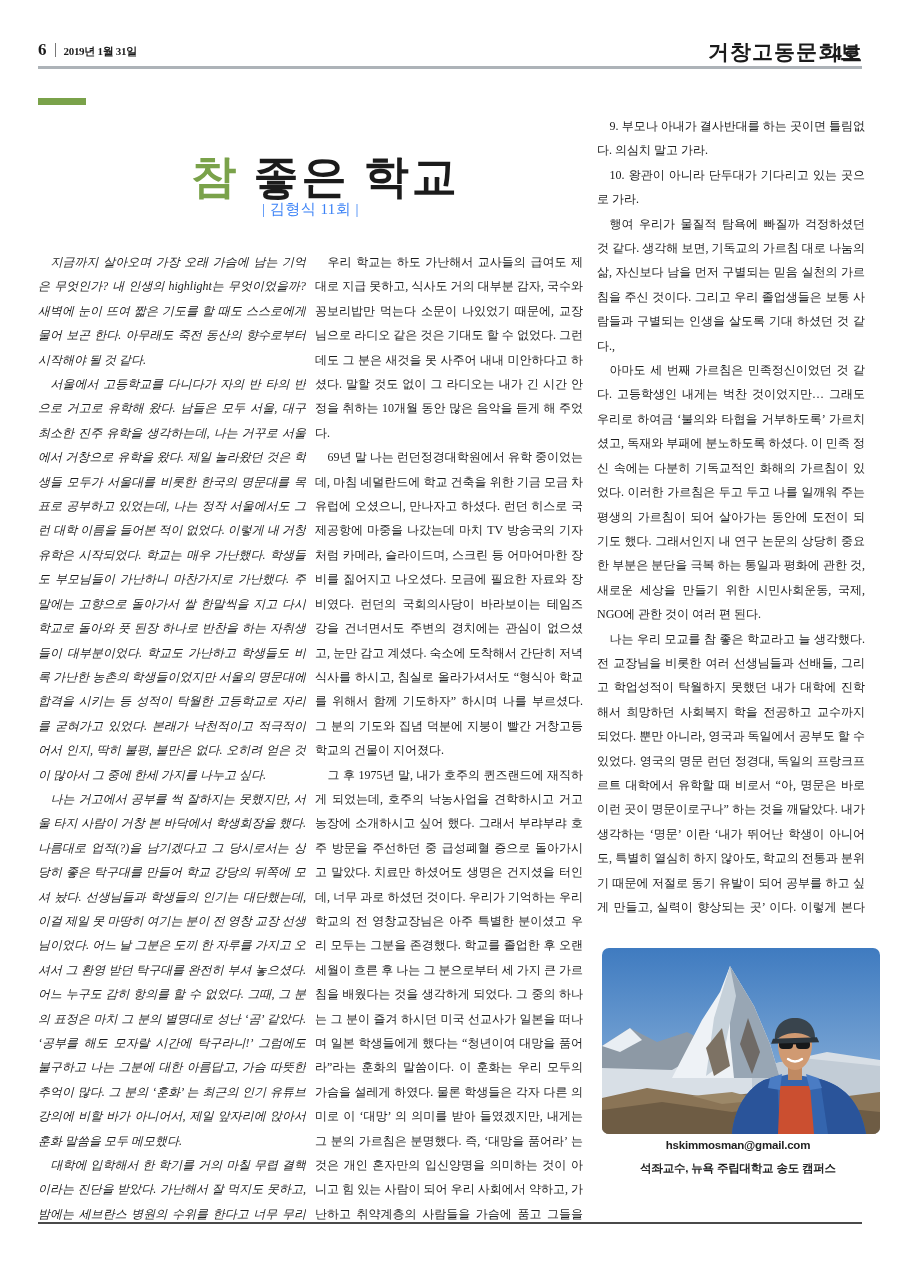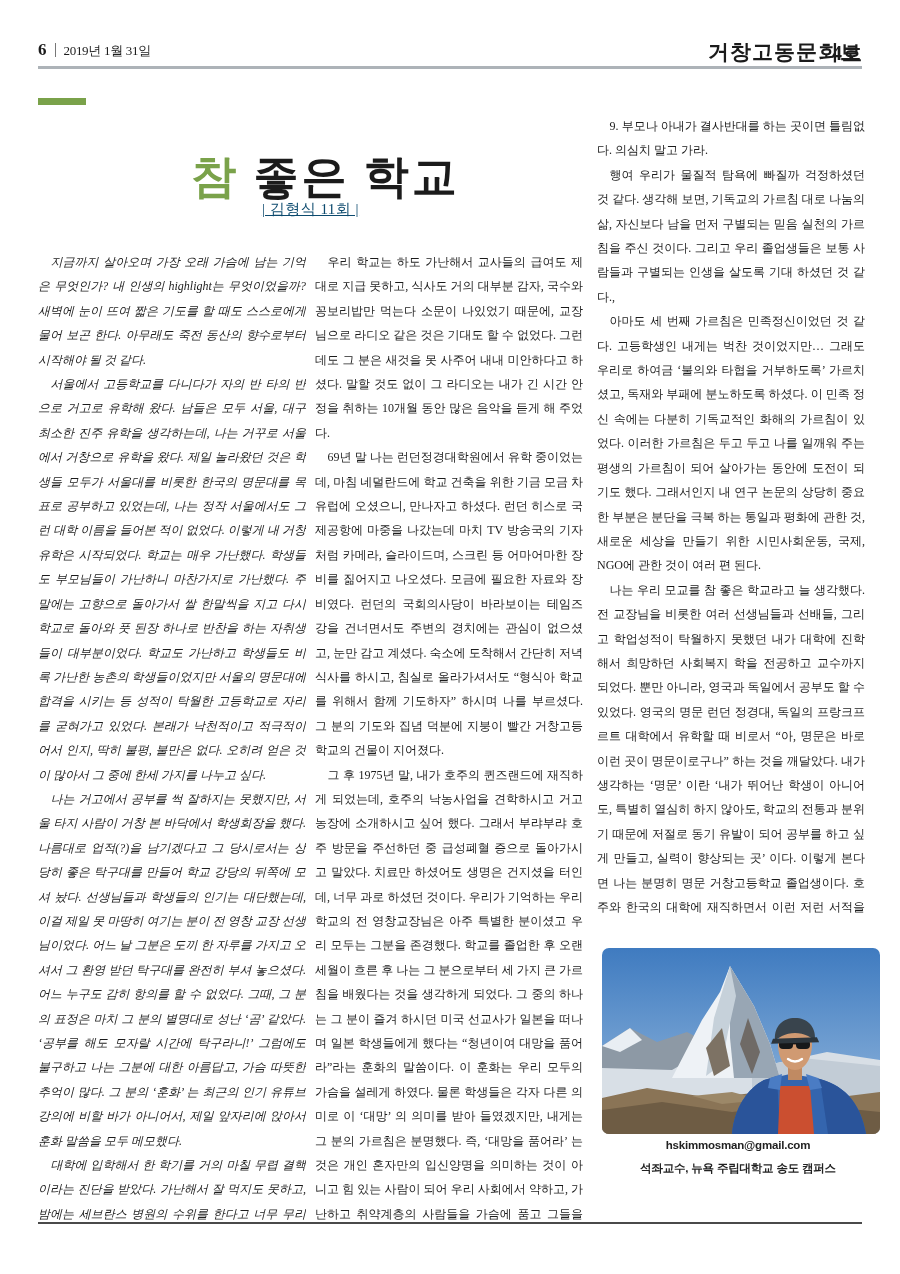--- a/index.html
+++ b/index.html
@@ -7,32 +7,32 @@
     position:relative; width:900px; height:1274px; margin:0 auto;
     background:#ffffff; overflow:hidden;
     font-family:"Liberation Serif","DejaVu Serif",serif;
     color:#1b1b1b;
   }
   
   .hdr { position:absolute; left:38px; right:38px; top:40px; height:24px; }
   .hdr-left { position:absolute; left:0; top:0; display:flex; align-items:baseline; }
   .hdr-pagenum { font-size:17px; font-weight:bold; }
   .hdr-sep { display:inline-block; width:1px; height:14px; background:#777; margin:0 8px; align-self:center; }
-  .hdr-date { font-size:13px; font-weight:normal; letter-spacing:-0.3px; }
+  .hdr-date { font-size:11px; font-weight:bold; letter-spacing:-0.3px; }
   .hdr-center { position:absolute; left:0; right:0; top:-2px; text-align:right;
     font-size:21px; font-weight:bold; letter-spacing:1px; }
   .hdr-right { position:absolute; right:0; top:0; font-size:20px; font-weight:bold; }
   .hdr-rule { position:absolute; left:38px; right:38px; top:66px; height:3px; background:#adb3b8; }
   .accent-bar { position:absolute; left:38px; top:98px; width:48px; height:7px; background:#7aa24a; }
   
   .title { position:absolute; left:38px; top:138px; width:545px; margin:15px;
     text-align:center; font-size:45px; font-weight:bold; letter-spacing:3px; line-height:1.1; }
   .title .hl { color:#7aa24a; }
   .byline { position:absolute; left:38px; top:200px; width:545px; text-align:center;
-    font-size:15px; color:#0c4a6e; letter-spacing:0.5px;text-decoration:underline; }
+    font-size:15px; color:#3b82f6; letter-spacing:0.5px; }
   
   .col { position:absolute; font-size:12px; line-height:24.4px; text-align:justify;
     letter-spacing:0; overflow:hidden; }
   .col p { margin:0; text-indent:1.05em; }
   .col1 { left:38px;  top:250px; width:268px; height:972px;font-style:italic; }
   .col2 { left:315px; top:250px; width:268px; height:972px; }
   .col3 { left:597px; top:114px; width:268px; height:800px; }
   
   .photo-wrap { position:absolute; left:602px; top:948px; width:278px; height:186px;
     border-radius:7px; overflow:hidden; }
@@ -74,20 +74,21 @@
   <div class="col col2">
     <p>우리 학교는 하도 가난해서 교사들의 급여도 제대로 지급 못하고, 식사도 거의 대부분 감자, 국수와 꽁보리밥만 먹는다 소문이 나있었기 때문에, 교장님으로 라디오 같은 것은 기대도 할 수 없었다. 그런데도 그 분은 새것을 못 사주어 내내 미안하다고 하셨다. 말할 것도 없이 그 라디오는 내가 긴 시간 안정을 취하는 10개월 동안 많은 음악을 듣게 해 주었다.</p>
     <p>69년 말 나는 런던정경대학원에서 유학 중이었는데, 마침 네덜란드에 학교 건축을 위한 기금 모금 차 유럽에 오셨으니, 만나자고 하셨다. 런던 히스로 국제공항에 마중을 나갔는데 마치 TV 방송국의 기자처럼 카메라, 슬라이드며, 스크린 등 어마어마한 장비를 짊어지고 나오셨다. 모금에 필요한 자료와 장비였다. 런던의 국회의사당이 바라보이는 테임즈 강을 건너면서도 주변의 경치에는 관심이 없으셨고, 눈만 감고 계셨다. 숙소에 도착해서 간단히 저녁 식사를 하시고, 침실로 올라가셔서도 “형식아 학교를 위해서 함께 기도하자” 하시며 나를 부르셨다. 그 분의 기도와 집념 덕분에 지붕이 빨간 거창고등학교의 건물이 지어졌다.</p>
     <p>그 후 1975년 말, 내가 호주의 퀸즈랜드에 재직하게 되었는데, 호주의 낙농사업을 견학하시고 거고농장에 소개하시고 싶어 했다. 그래서 부랴부랴 호주 방문을 주선하던 중 급성폐혈 증으로 돌아가시고 말았다. 치료만 하셨어도 생명은 건지셨을 터인데, 너무 과로 하셨던 것이다. 우리가 기억하는 우리학교의 전 영창교장님은 아주 특별한 분이셨고 우리 모두는 그분을 존경했다. 학교를 졸업한 후 오랜 세월이 흐른 후 나는 그 분으로부터 세 가지 큰 가르침을 배웠다는 것을 생각하게 되었다. 그 중의 하나는 그 분이 즐겨 하시던 미국 선교사가 일본을 떠나며 일본 학생들에게 했다는 “청년이여 대망을 품어라”라는 훈화의 말씀이다. 이 훈화는 우리 모두의 가슴을 설레게 하였다. 물론 학생들은 각자 다른 의미로 이 ‘대망’ 의 의미를 받아 들였겠지만, 내게는 그 분의 가르침은 분명했다. 즉, ‘대망을 품어라’ 는 것은 개인 혼자만의 입신양명을 의미하는 것이 아니고 힘 있는 사람이 되어 우리 사회에서 약하고, 가난하고 취약계층의 사람들을 가슴에 품고 그들을 위해 일하라는 말씀이셨다. 이것이 내 삶의 비전이자 미션이 되도록 애쓴 것은 거짓이 아니다.</p>
     <p>두 번째의 가르침은 직업선택의 십계 (十誡)이다. 즉:</p>
 
   </div>
 
   <div class="col col3">
     <p>9. 부모나 아내가 결사반대를 하는 곳이면 틀림없다. 의심치 말고 가라.</p>
+    <p>10. 왕관이 아니라 단두대가 기다리고 있는 곳으로 가라.</p>
     <p>행여 우리가 물질적 탐욕에 빠질까 걱정하셨던 것 같다. 생각해 보면, 기독교의 가르침 대로 나눔의 삶, 자신보다 남을 먼저 구별되는 믿음 실천의 가르침을 주신 것이다. 그리고 우리 졸업생들은 보통 사람들과 구별되는 인생을 살도록 기대 하셨던 것 같다.,</p>
     <p>아마도 세 번째 가르침은 민족정신이었던 것 같다. 고등학생인 내게는 벅찬 것이었지만… 그래도 우리로 하여금 ‘불의와 타협을 거부하도록’ 가르치셨고, 독재와 부패에 분노하도록 하셨다. 이 민족 정신 속에는 다분히 기독교적인 화해의 가르침이 있었다. 이러한 가르침은 두고 두고 나를 일깨워 주는 평생의 가르침이 되어 살아가는 동안에 도전이 되기도 했다. 그래서인지 내 연구 논문의 상당히 중요한 부분은 분단을 극복 하는 통일과 평화에 관한 것, 새로운 세상을 만들기 위한 시민사회운동, 국제, NGO에 관한 것이 여러 편 된다.</p>
     <p>나는 우리 모교를 참 좋은 학교라고 늘 생각했다. 전 교장님을 비롯한 여러 선생님들과 선배들, 그리고 학업성적이 탁월하지 못했던 내가 대학에 진학해서 희망하던 사회복지 학을 전공하고 교수까지 되었다. 뿐만 아니라, 영국과 독일에서 공부도 할 수 있었다. 영국의 명문 런던 정경대, 독일의 프랑크프르트 대학에서 유학할 때 비로서 “아, 명문은 바로 이런 곳이 명문이로구나” 하는 것을 깨달았다. 내가 생각하는 ‘명문’ 이란 ‘내가 뛰어난 학생이 아니어도, 특별히 열심히 하지 않아도, 학교의 전통과 분위기 때문에 저절로 동기 유발이 되어 공부를 하고 싶게 만들고, 실력이 향상되는 곳’ 이다. 이렇게 본다면 나는 분명히 명문 거창고등학교 졸업생이다. 호주와 한국의 대학에 재직하면서 이런 저런 서적을 아홉 권 정도 출판했는데, 저자 소개에는 언제나 거창고등학교를 포함시켰다.</p>
 
   </div>
 
   <div class="photo-wrap">
     <svg viewBox="0 0 278 186" preserveAspectRatio="none">
       <defs>
         <linearGradient id="sky" x1="0" y1="0" x2="0" y2="1">

